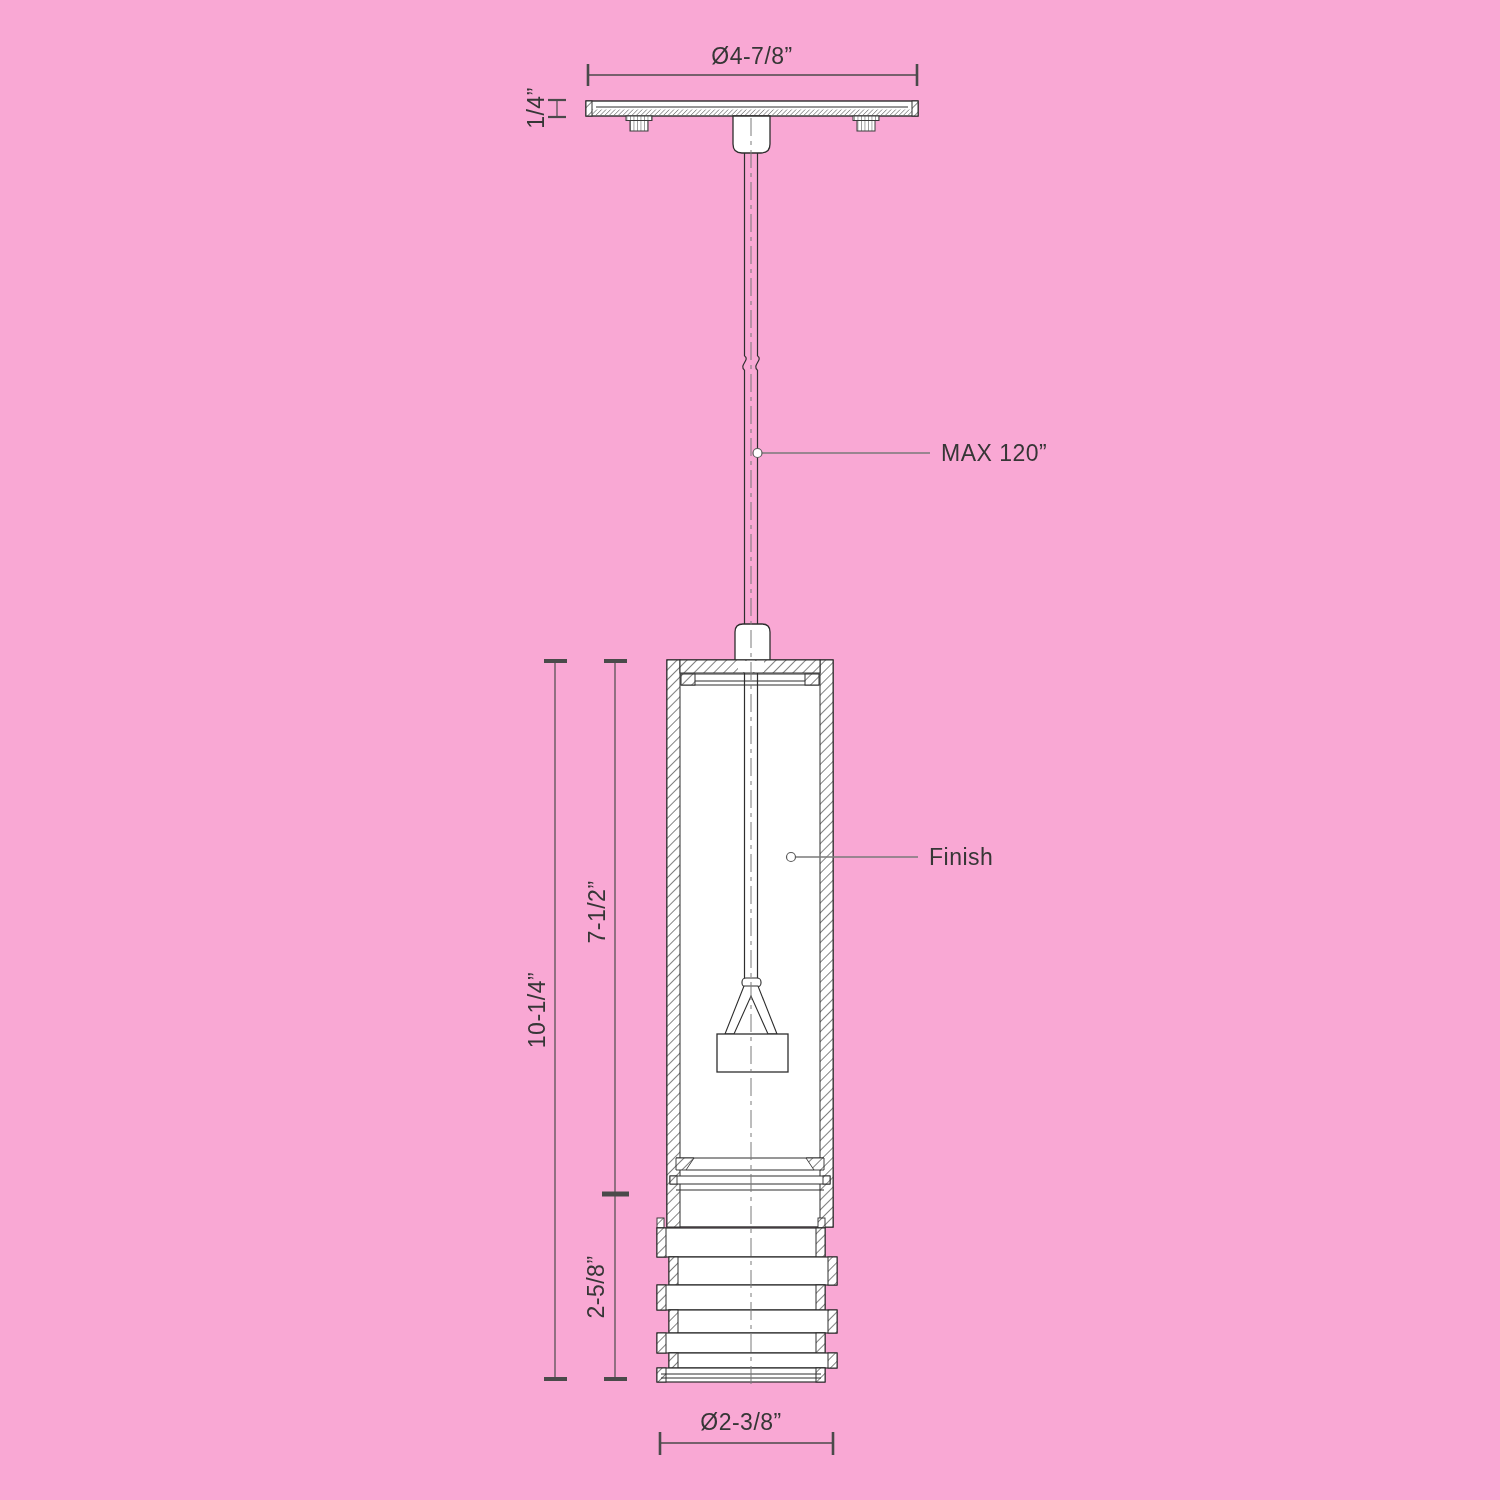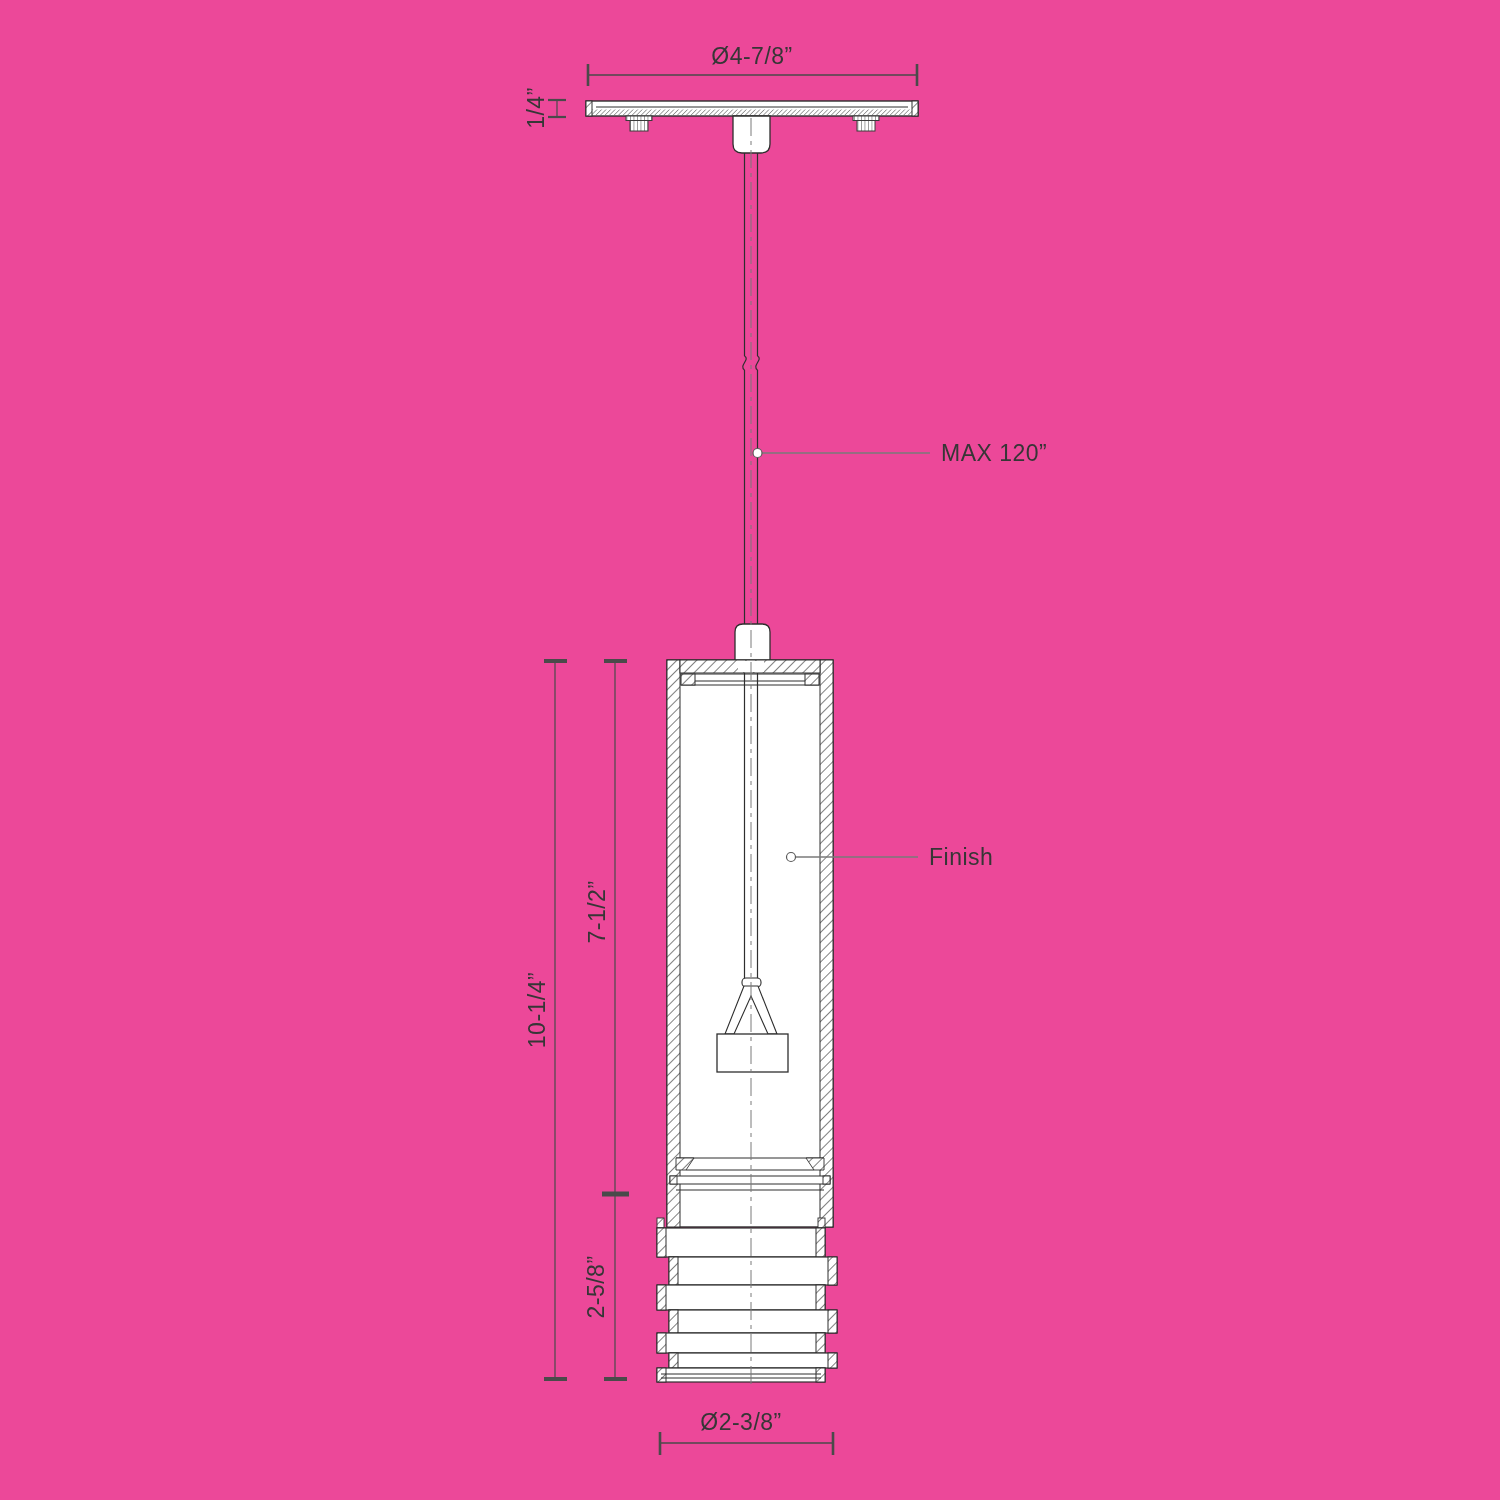--- a/index.html
+++ b/index.html
@@ -1,20 +1,20 @@
 <!DOCTYPE html>
 <html><head>
 <meta charset="utf-8">
 <style>
   html, body { margin: 0; padding: 0; background: #ffffff; }
   .stage {
     position: relative;
     width: 1500px;
     height: 1500px;
-    background: #ec4899;
+    background: #f9a8d4;
     overflow: hidden;
     font-family: "Liberation Sans", sans-serif;
   }
   svg { position: absolute; left: 0; top: 0; }
   .dim-text {
     font-family: "Liberation Sans", sans-serif;
     font-size: 23px;
     fill: #363636;
     letter-spacing: 0.5px;
   }

